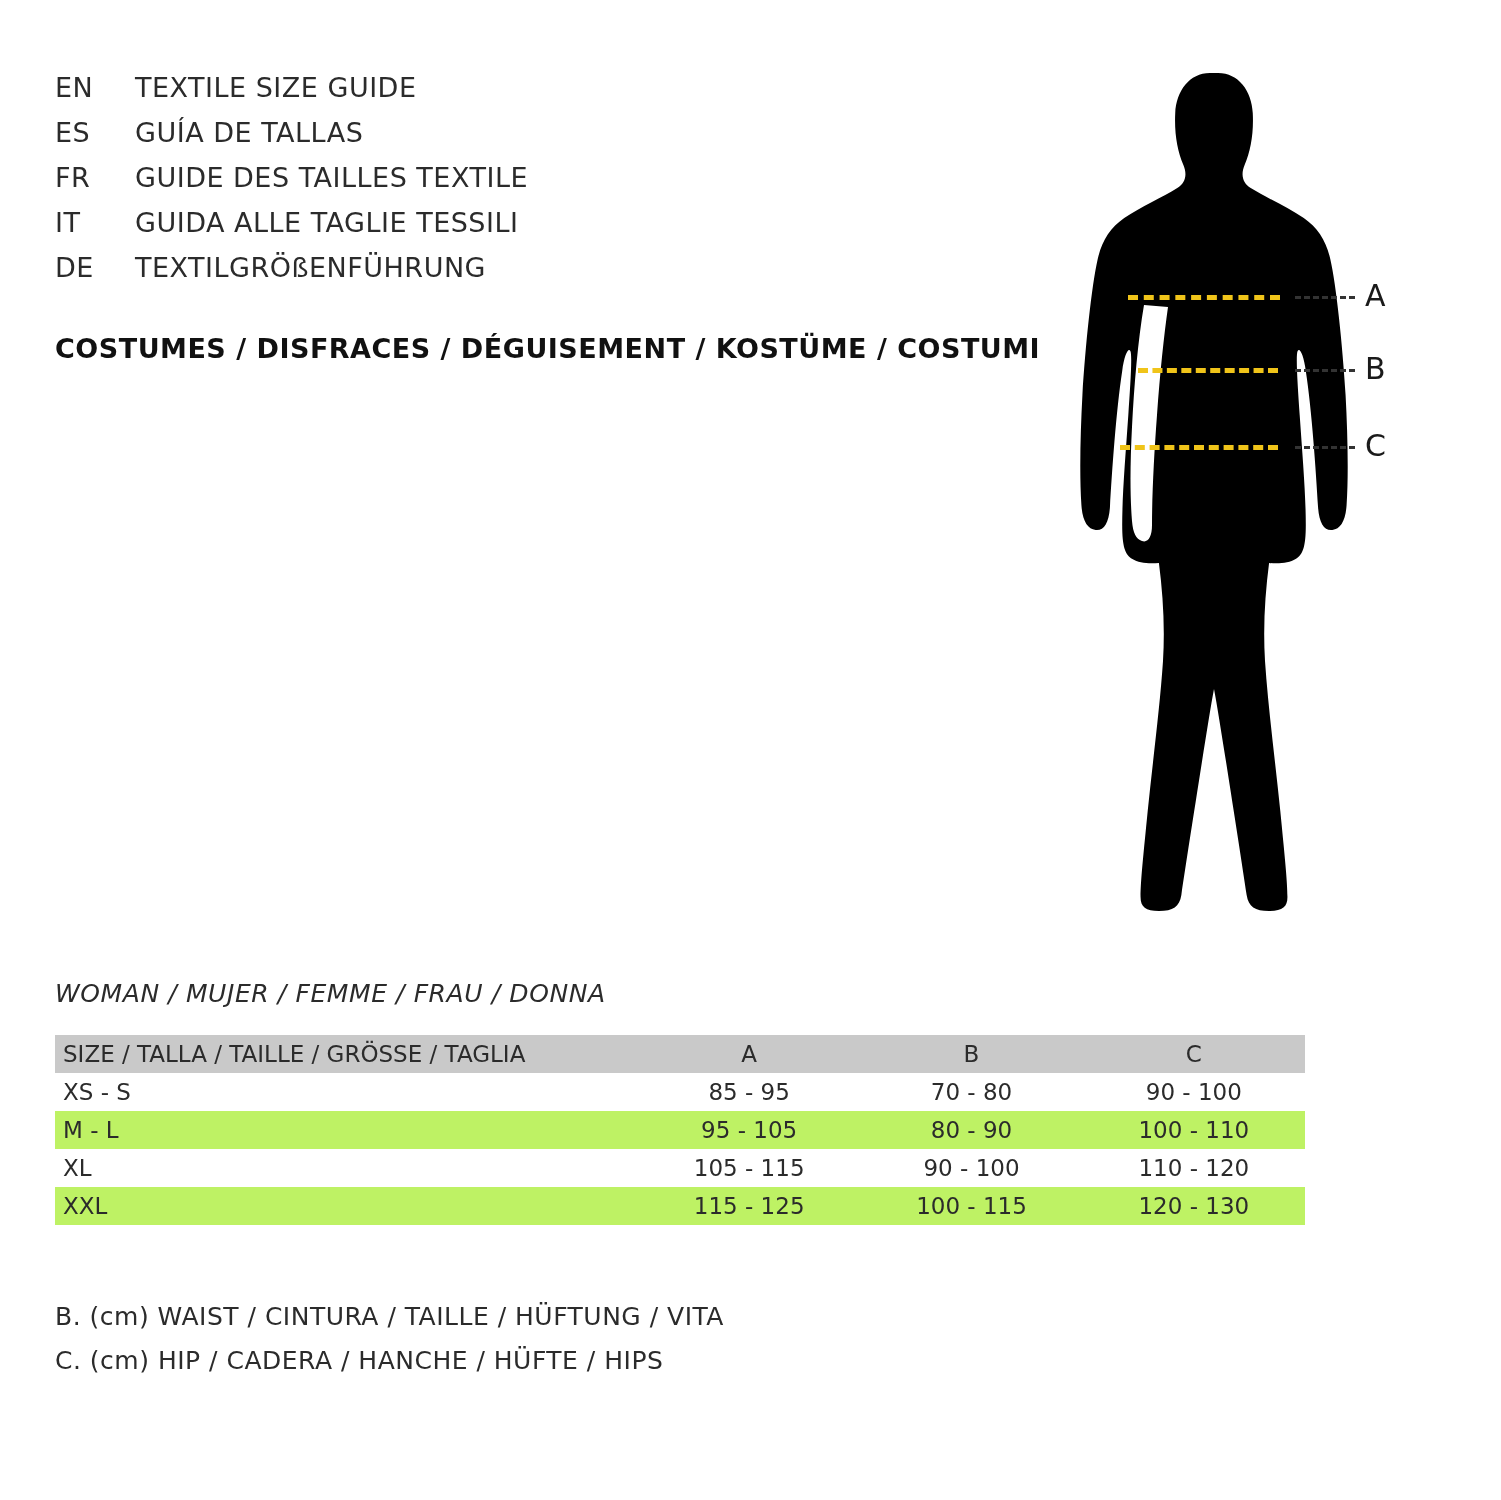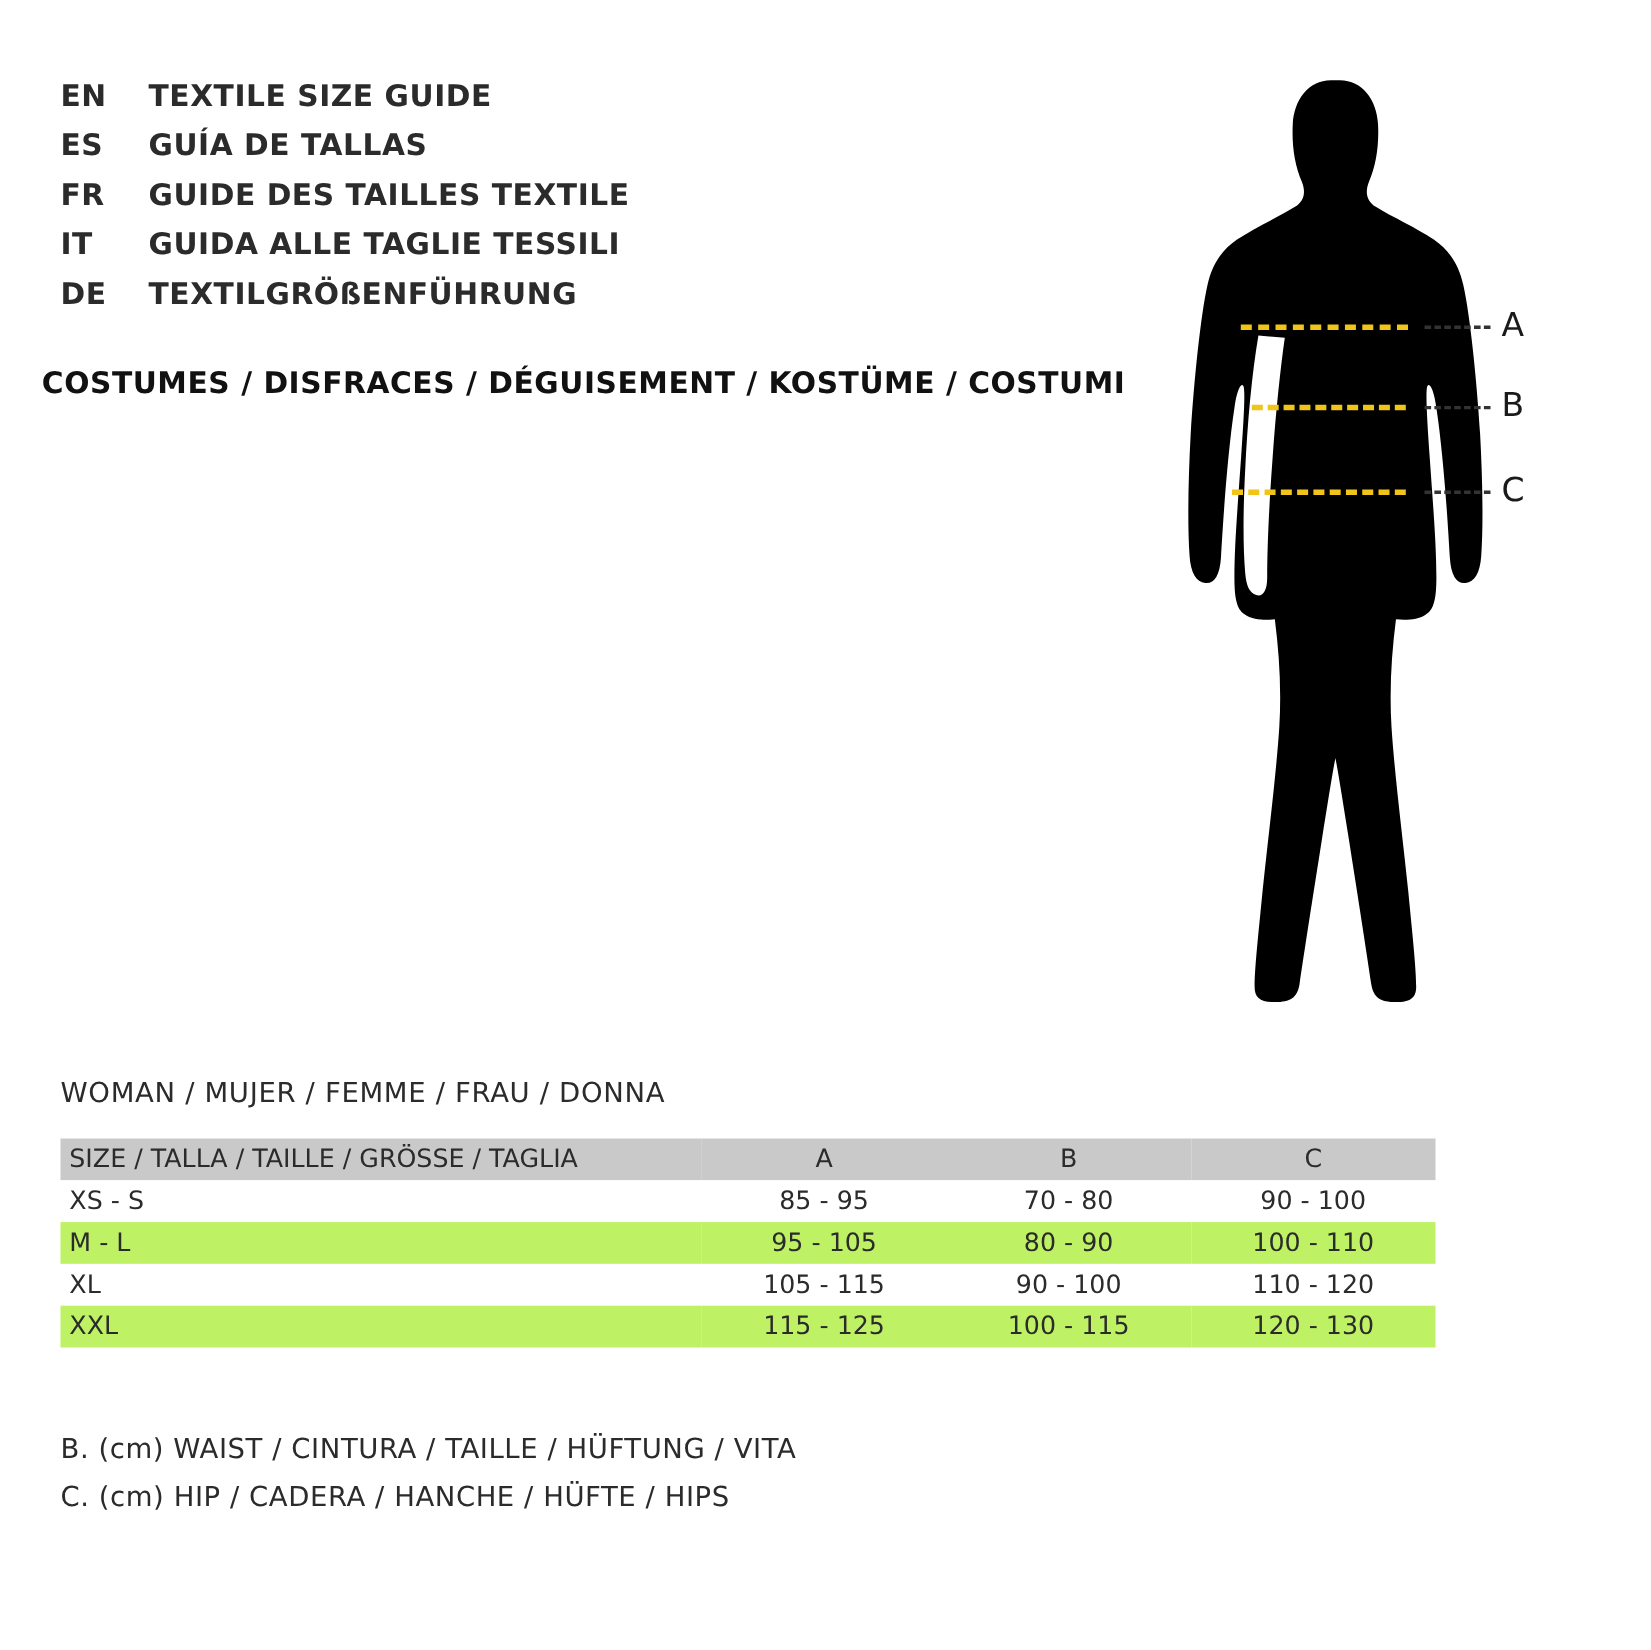--- a/index.html
+++ b/index.html
@@ -23,33 +23,32 @@
     top: 72px;
     width: 950px;
   }
   .lang-row {
     display: flex;
     align-items: baseline;
     height: 45px;
     font-size: 27px;
     letter-spacing: 0.5px;
     color: #2b2b2b;
-    font-weight: bold;
   }
   .lang-code {
     width: 80px;
     flex: 0 0 80px;
   }
   .lang-text {
     flex: 1 1 auto;
   }
 
   #costumes-line {
     position: absolute;
-    left: 38px;
+    left: 55px;
     top: 333px;
     font-size: 27px;
     font-weight: bold;
     letter-spacing: 0.5px;
     color: #111111;
   }
 
   
   #figure-area {
     position: absolute;
@@ -81,20 +80,21 @@
   }
 
   
   #woman-title {
     position: absolute;
     left: 55px;
     top: 979px;
     font-size: 25px;
     letter-spacing: 0.6px;
     color: #2b2b2b;
+    font-style: italic;
   }
   #size-table {
     position: absolute;
     left: 55px;
     top: 1035px;
     width: 1250px;
     border-collapse: collapse;
     font-size: 23px;
     color: #2b2b2b;
   }

